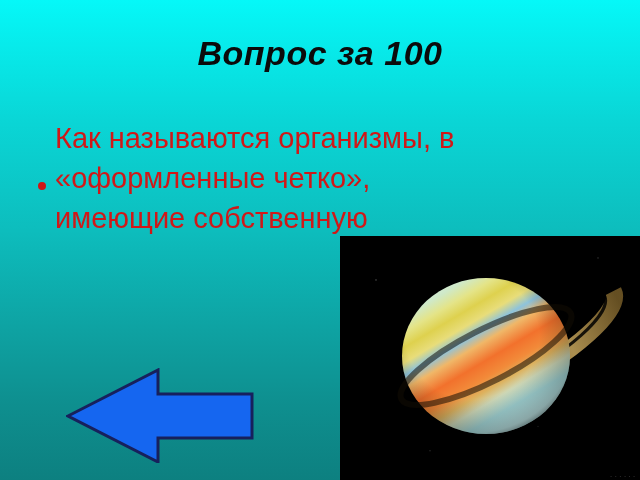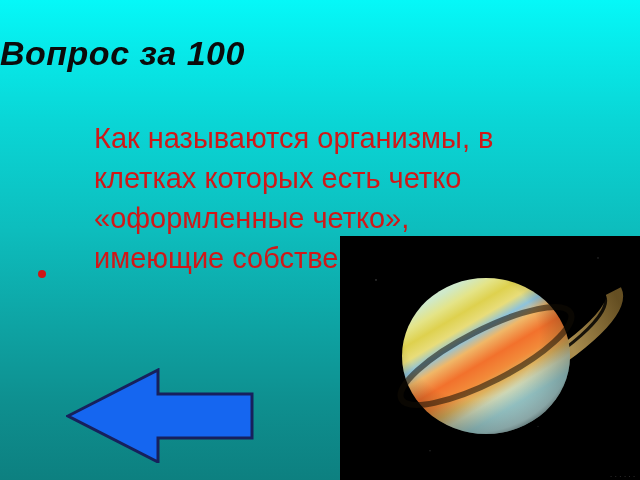--- a/index.html
+++ b/index.html
@@ -22,40 +22,39 @@
         #0d8080 100%);
     font-family: "Liberation Sans", sans-serif;
   }
 
   
   #title {
     position: absolute;
     left: 0;
     top: 34px;
     width: 640px;
-    text-align: left;
+    text-align: center;
     font-size: 34px;
     font-weight: bold;
     font-style: italic;
     color: #0b0b0b;
     letter-spacing: 0.5px;
     white-space: nowrap;
   }
 
   
   #body-block {
     position: absolute;
     left: 38px;
     top: 118px;
     width: 300px;
   }
   #bullet-row {
     display: flex;
-    align-items: flex-end;
-    gap: 39px;
+    align-items: center;
   }
   #bullet-dot {
     flex: 0 0 auto;
     width: 8px;
     height: 8px;
     border-radius: 50%;
     background: #cf1616;
     margin-top: 16px;
     margin-right: 9px;
   }
@@ -121,21 +120,20 @@
 
 <div id="slide">
 
   <div id="title">Вопрос за 100</div>
 
   <div id="body-block">
     <div id="bullet-row">
       <span id="bullet-dot"></span>
       <div id="body-text">
         <span class="ln">Как называются организмы, в</span>
-        <span class="ln">клетках которых есть четко</span>
         <span class="ln">«оформленные четко»,</span>
         <span class="ln">имеющие собственную</span>
       </div>
     </div>
   </div>
 
   <div id="picture">
     <div class="stars"></div>
     <svg id="saturn-wrap" viewBox="0 0 300 244">
       <defs>

